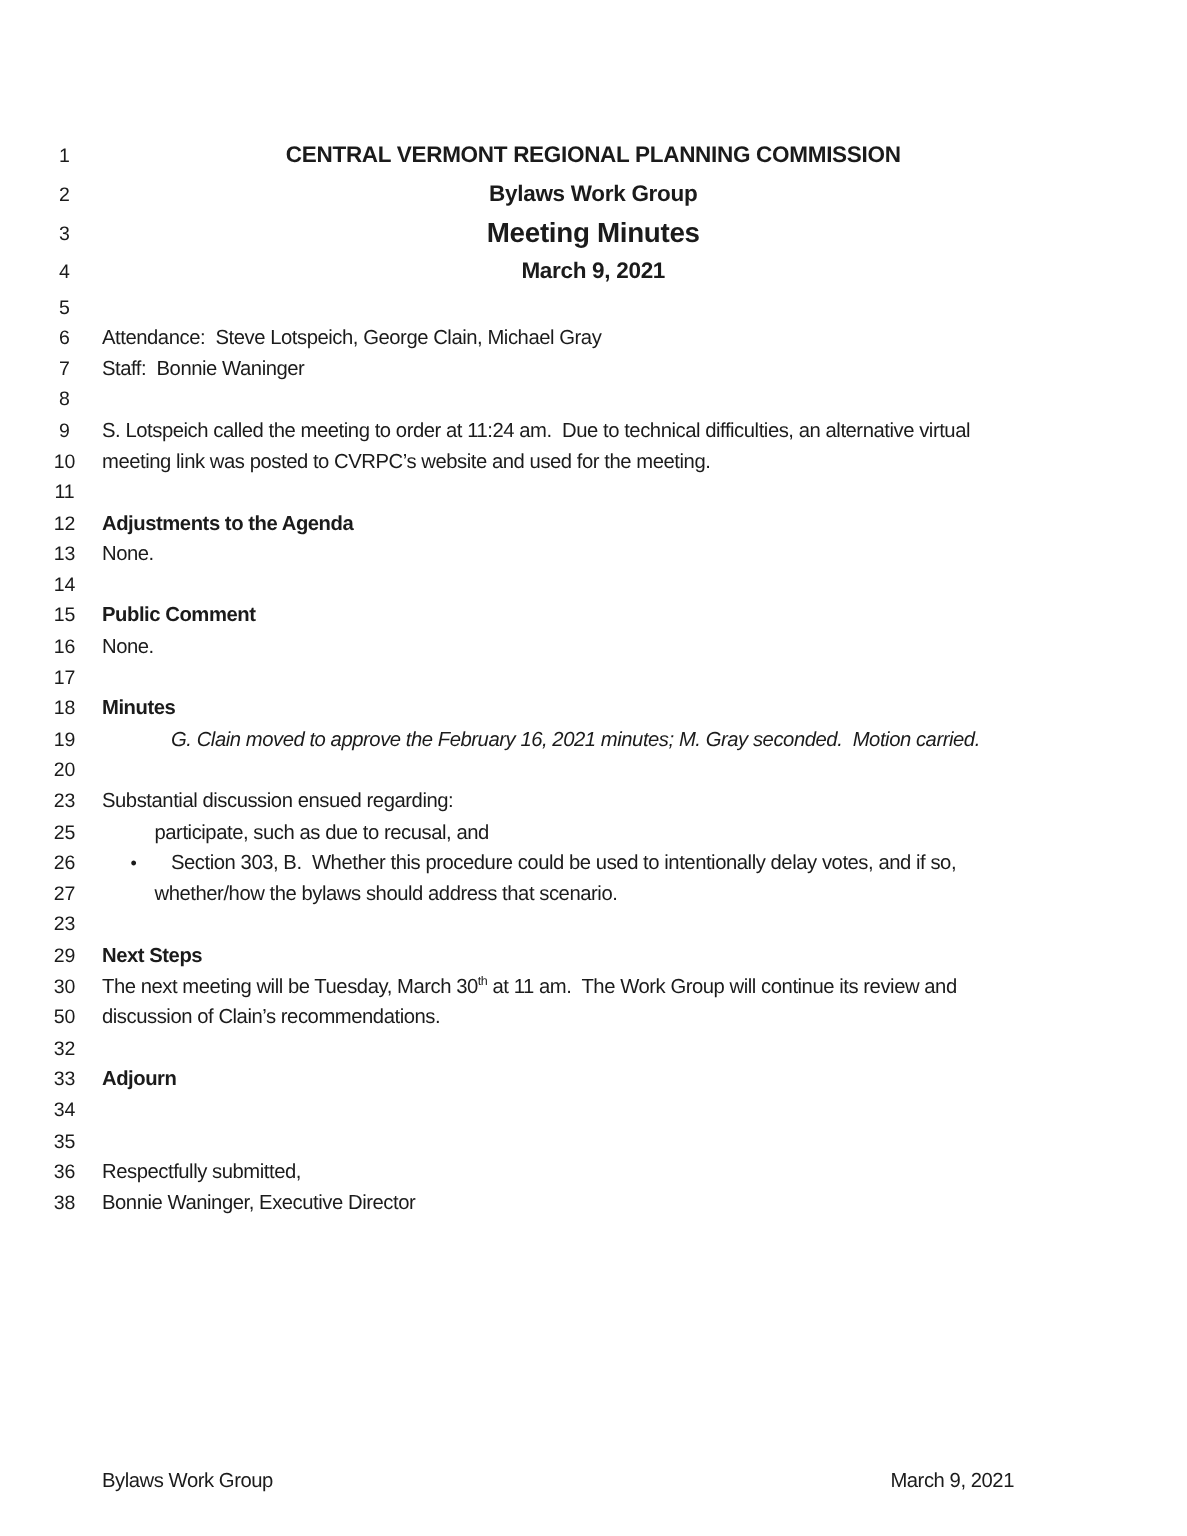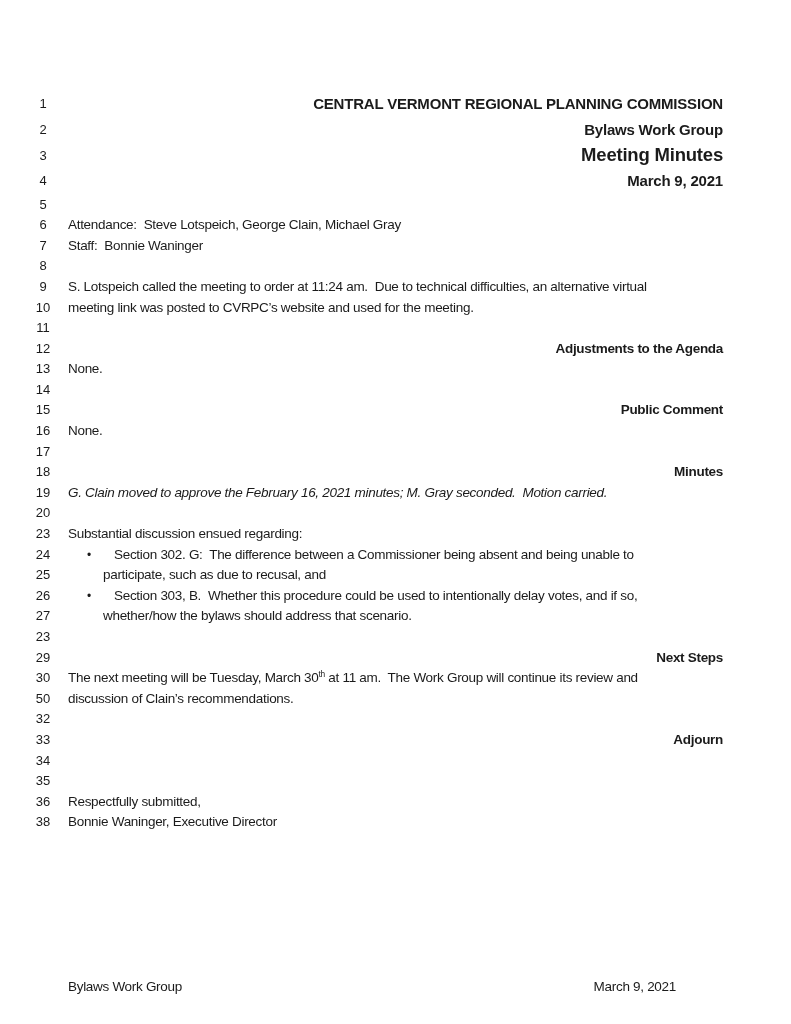--- a/index.html
+++ b/index.html
@@ -41,22 +41,22 @@
   .line-text sup {
     font-size: 62%;
     line-height: 0;
   }
   
   .t1, .t2, .t3 { height: 25.7px; }
   .t1 .line-text { font-size: 15px;   letter-spacing: -0.2px; }
   .t2 .line-text { font-size: 15px;   letter-spacing: -0.2px; }
   .t3 .line-text { font-size: 18.5px; letter-spacing: -0.2px; }
   .center .line-text { text-align: center; }
-  .b .line-text { font-weight: 700; text-align: right; }
-  .i .line-text { font-style: italic; }
+  .b .line-text { font-weight: 700; }
+  .i .line-text { font-style: italic; margin-left: 46px; }
   .bullet .line-text { padding-left: 19px; }
   .bullet-marker { display: inline-block; width: 27px; font-size: 12px; }
   .cont .line-text { padding-left: 35px; }
 
   .footer {
     position: absolute;
     left: 0;
     top: 937px;
     width: 791px;
     font-size: 13.5px;
@@ -159,24 +159,20 @@
         <span class="line-num">19</span>
         <span class="line-text"><span>G. Clain moved to approve the February 16, 2021 minutes; M. Gray seconded.  Motion carried.</span></span>
       </div>
       <div class="line">
         <span class="line-num">20</span>
         <span class="line-text"></span>
       </div>
       <div class="line">
         <span class="line-num">23</span>
         <span class="line-text"><span>Substantial discussion ensued regarding:</span></span>
-      </div>
-      <div class="line bullet">
-        <span class="line-num">24</span>
-        <span class="line-text"><span class="bullet-marker">•</span><span>Section 302. G:  The difference between a Commissioner being absent and being unable to</span></span>
       </div>
       <div class="line cont">
         <span class="line-num">25</span>
         <span class="line-text"><span>participate, such as due to recusal, and</span></span>
       </div>
       <div class="line bullet">
         <span class="line-num">26</span>
         <span class="line-text"><span class="bullet-marker">•</span><span>Section 303, B.  Whether this procedure could be used to intentionally delay votes, and if so,</span></span>
       </div>
       <div class="line cont">

